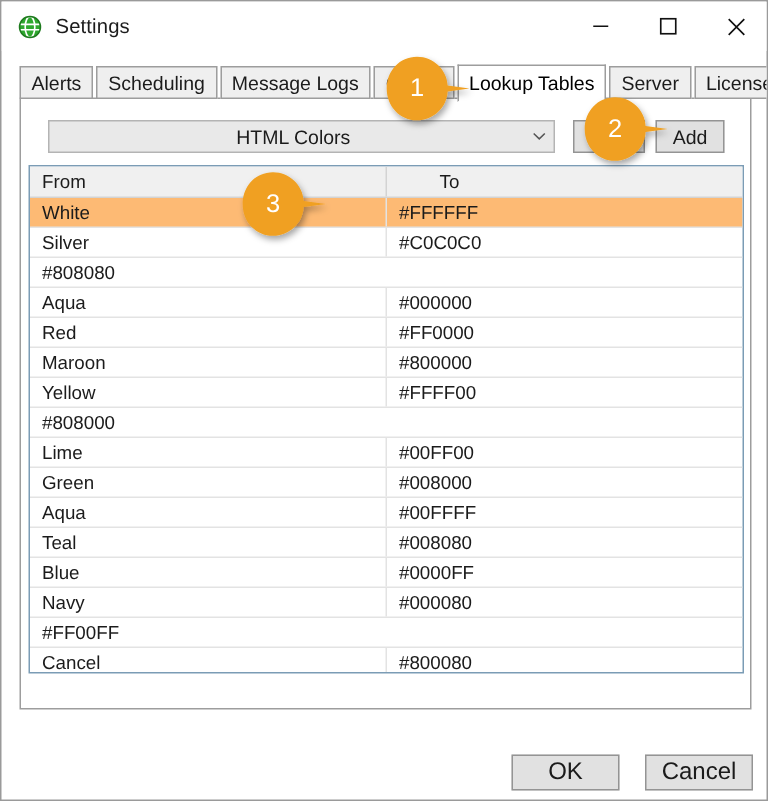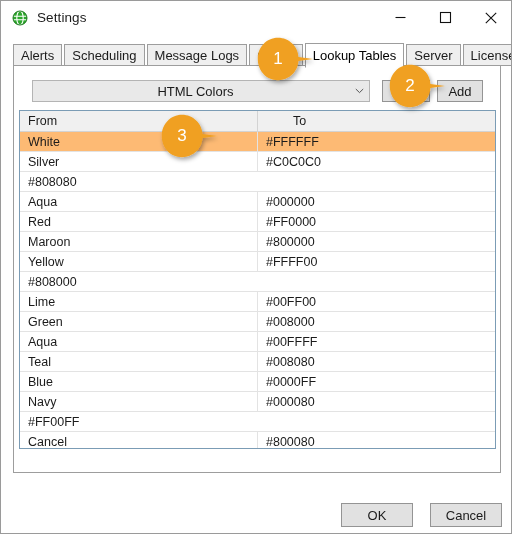--- a/index.html
+++ b/index.html
@@ -206,21 +206,21 @@
   .gr-cell.col-to   { flex: 1; }
 
   
   .dlg-btn {
     position: absolute;
     width: 72px;
     height: 24px;
     box-sizing: border-box;
     border: 1px solid #949494;
     background: #e1e1e1;
-    font-size: 13px;
+    font-size: 16px;
     color: #1b1b1b;
     display: flex;
     align-items: center;
     justify-content: center;
     cursor: default;
     z-index: 2;
   }
   .dlg-ok     { left: 340px; top: 502px; }
   .dlg-cancel { left: 429px; top: 502px; }
 

